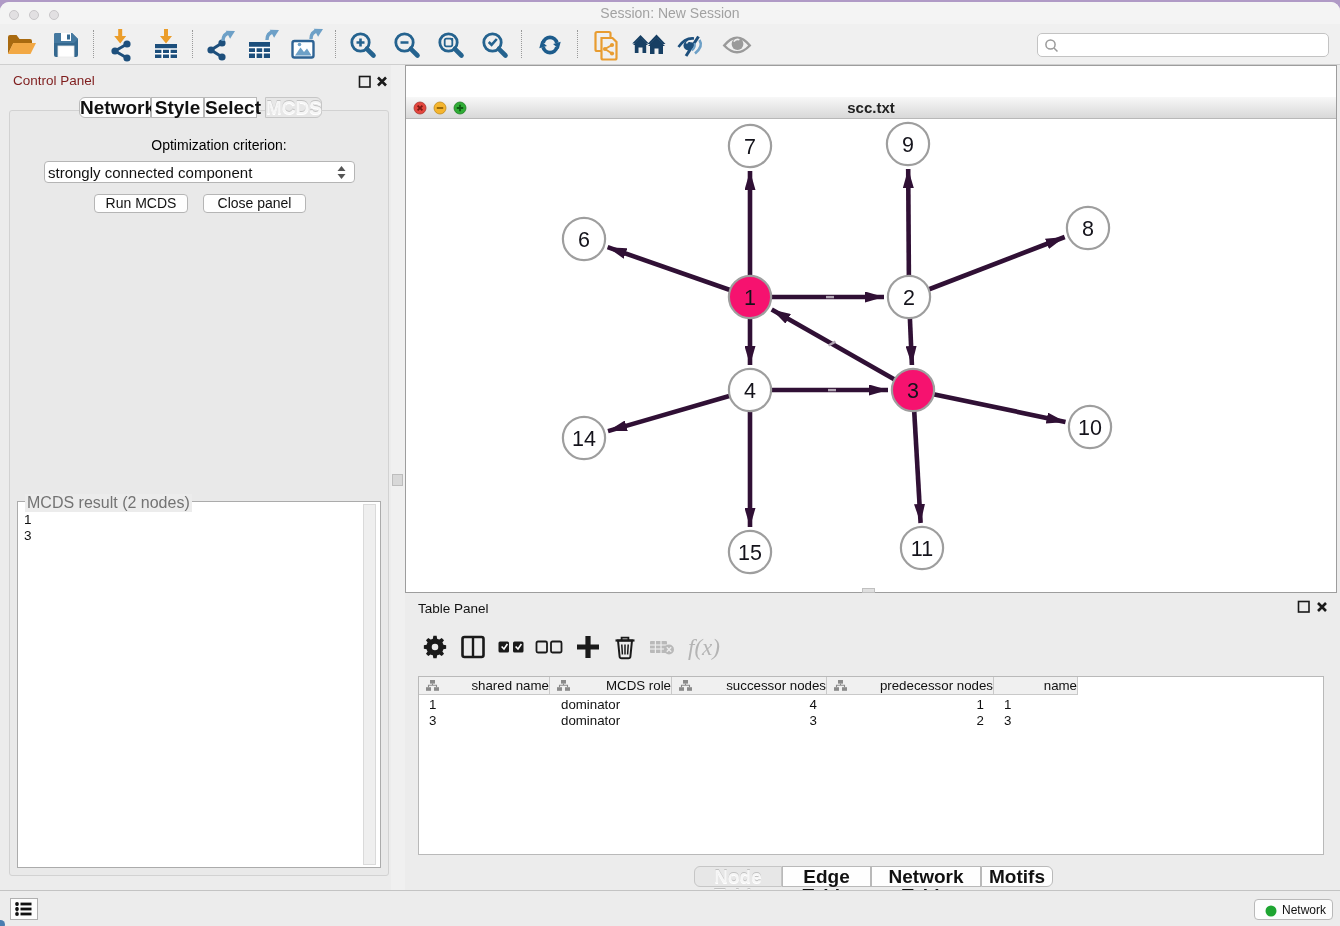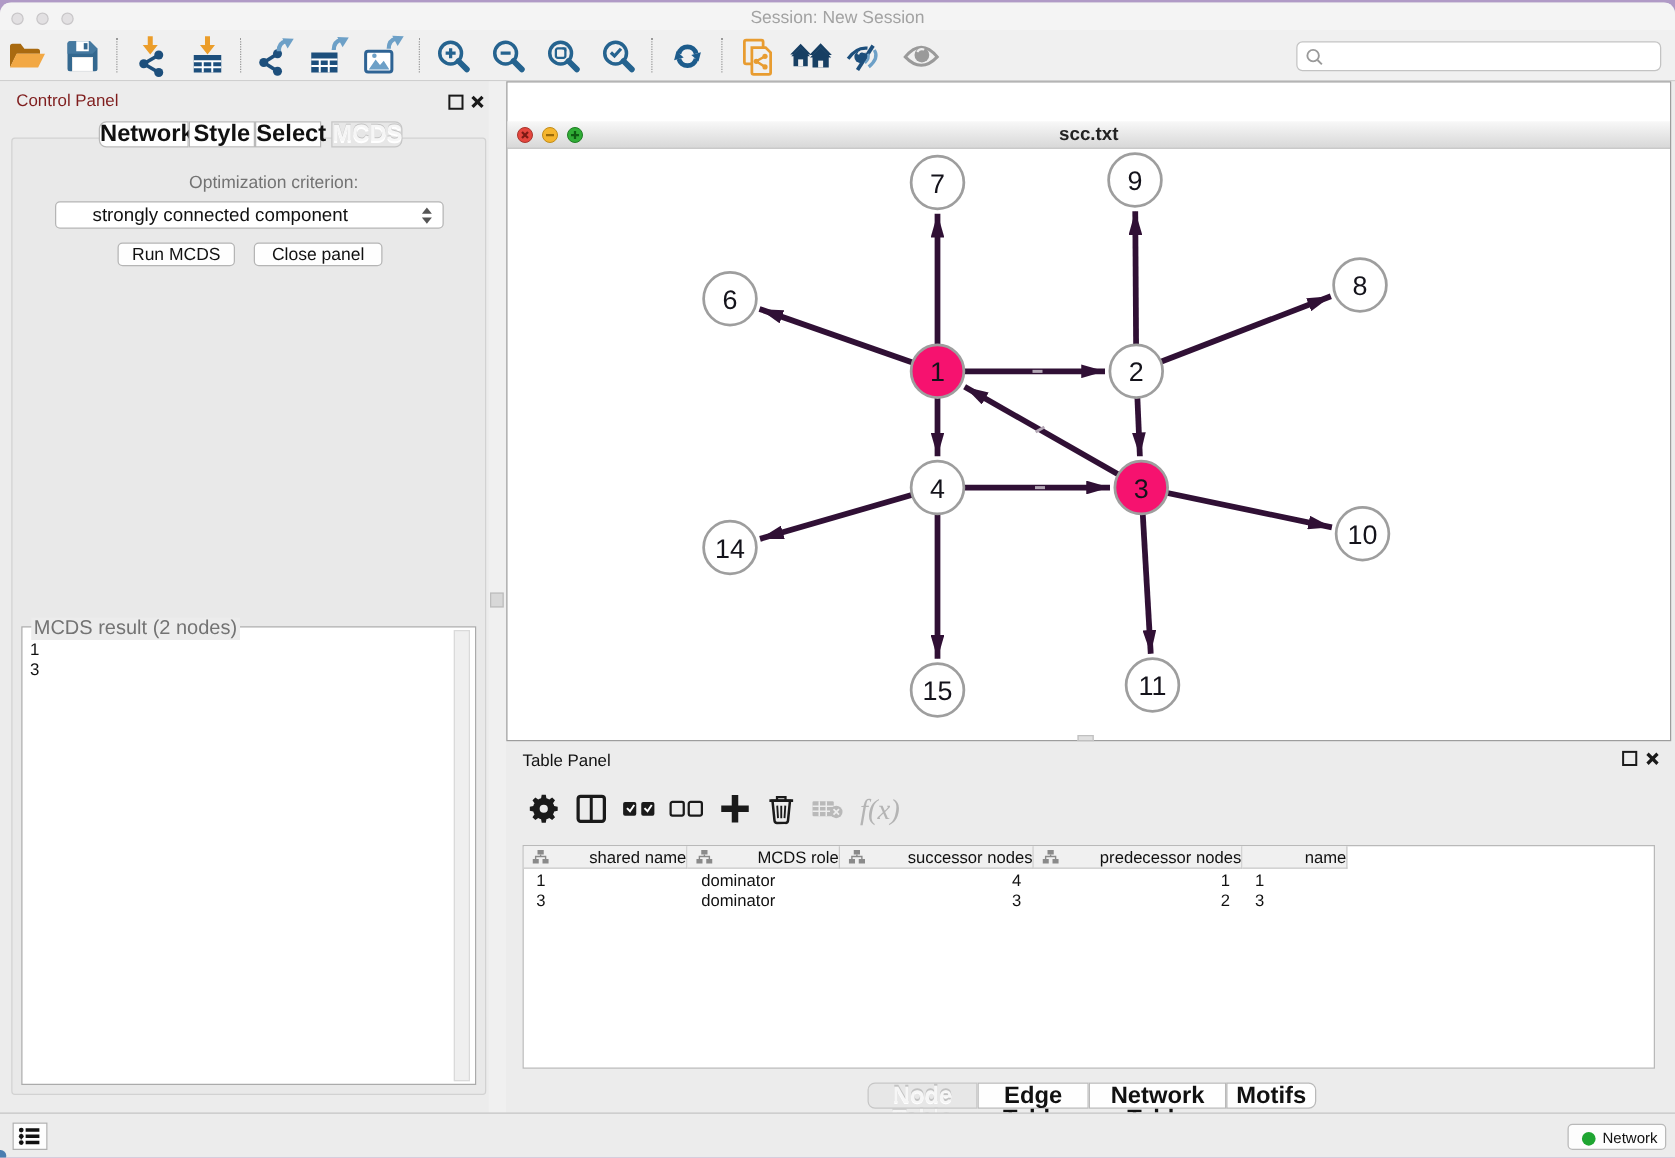--- a/index.html
+++ b/index.html
@@ -12,22 +12,22 @@
   #toolbar { position:absolute; left:0; top:22px; width:1340px; height:41px; background:#f0f0f0; border-bottom:1px solid #cfcfcf; }
   .tsep { position:absolute; top:6px; height:28px; width:0; border-left:1px dotted #9a9a9a; }
   #searchbox { position:absolute; left:1037px; top:9px; width:292px; height:24px; background:#fff; border:1px solid #c3c3c3; border-radius:5px; }
 
   
   #cpanel { position:absolute; left:0; top:63px; width:391px; height:828px; background:#ececec; }
   #cpanel-title { position:absolute; left:13px; top:8px; font-size:13.5px; color:#7f1d1d; }
   .tabbtn { position:absolute; top:0; height:21px; background:#fefefe; border:1px solid #b9b9b9; font-size:19px; color:#111; text-align:center; line-height:19px;font-weight:bold; }
   .tabsel { background:#e7e7e7; color:#f6f6f6; text-shadow:0 -1px 0 #c2c2c2, 0 1px 0 #ffffff; border-color:#c6c6c6; }
   #cp-content { position:absolute; left:9px; top:45px; width:380px; height:766px; background:#e9e9e9; border:1px solid #d2d2d2; border-radius:3px; }
-  #optlabel { position:absolute; left:9px; top:72px; width:420px; text-align:center; font-size:14px; color:#737373; }
-  #combo { position:absolute; left:44px; top:96px; width:311px; height:22px; background:#fff; border:1px solid #b5b5b5; border-radius:4px; font-size:15px; line-height:21px; padding-left:29px; color:#111; }
+  #optlabel { position:absolute; left:9px; top:72px; width:420px; text-align:center; font-size:14px; color:#000000; }
+  #combo { position:absolute; left:44px; top:96px; width:311px; height:22px; background:#fff; border:1px solid #b5b5b5; border-radius:4px; font-size:15px; line-height:21px; padding-left:3px; color:#111; }
   .btn { position:absolute; height:19px; background:#fefefe; border:1px solid #b5b5b5; border-radius:4px; font-size:14px; color:#111; text-align:center; line-height:17px; }
   #mcdsbox { position:absolute; left:17px; top:436px; width:364px; height:367px; background:#fff; border:1px solid #ababab; }
   #mcdslegend { position:absolute; left:7px; top:-8px; background:#ececec; font-size:16px; color:#737373; padding:0 2px; }
   #mcds-scroll { position:absolute; right:4px; top:2px; width:13px; height:361px; background:#efefef; border:1px solid #dadada; }
 
   
   #vdivider { position:absolute; left:391px; top:63px; width:14px; height:828px; background:#f0f0f0; }
   #vhandle { position:absolute; left:1px; top:409px; width:11px; height:12px; background:#d8d8d8; border:1px solid #bdbdbd; }
 
   

